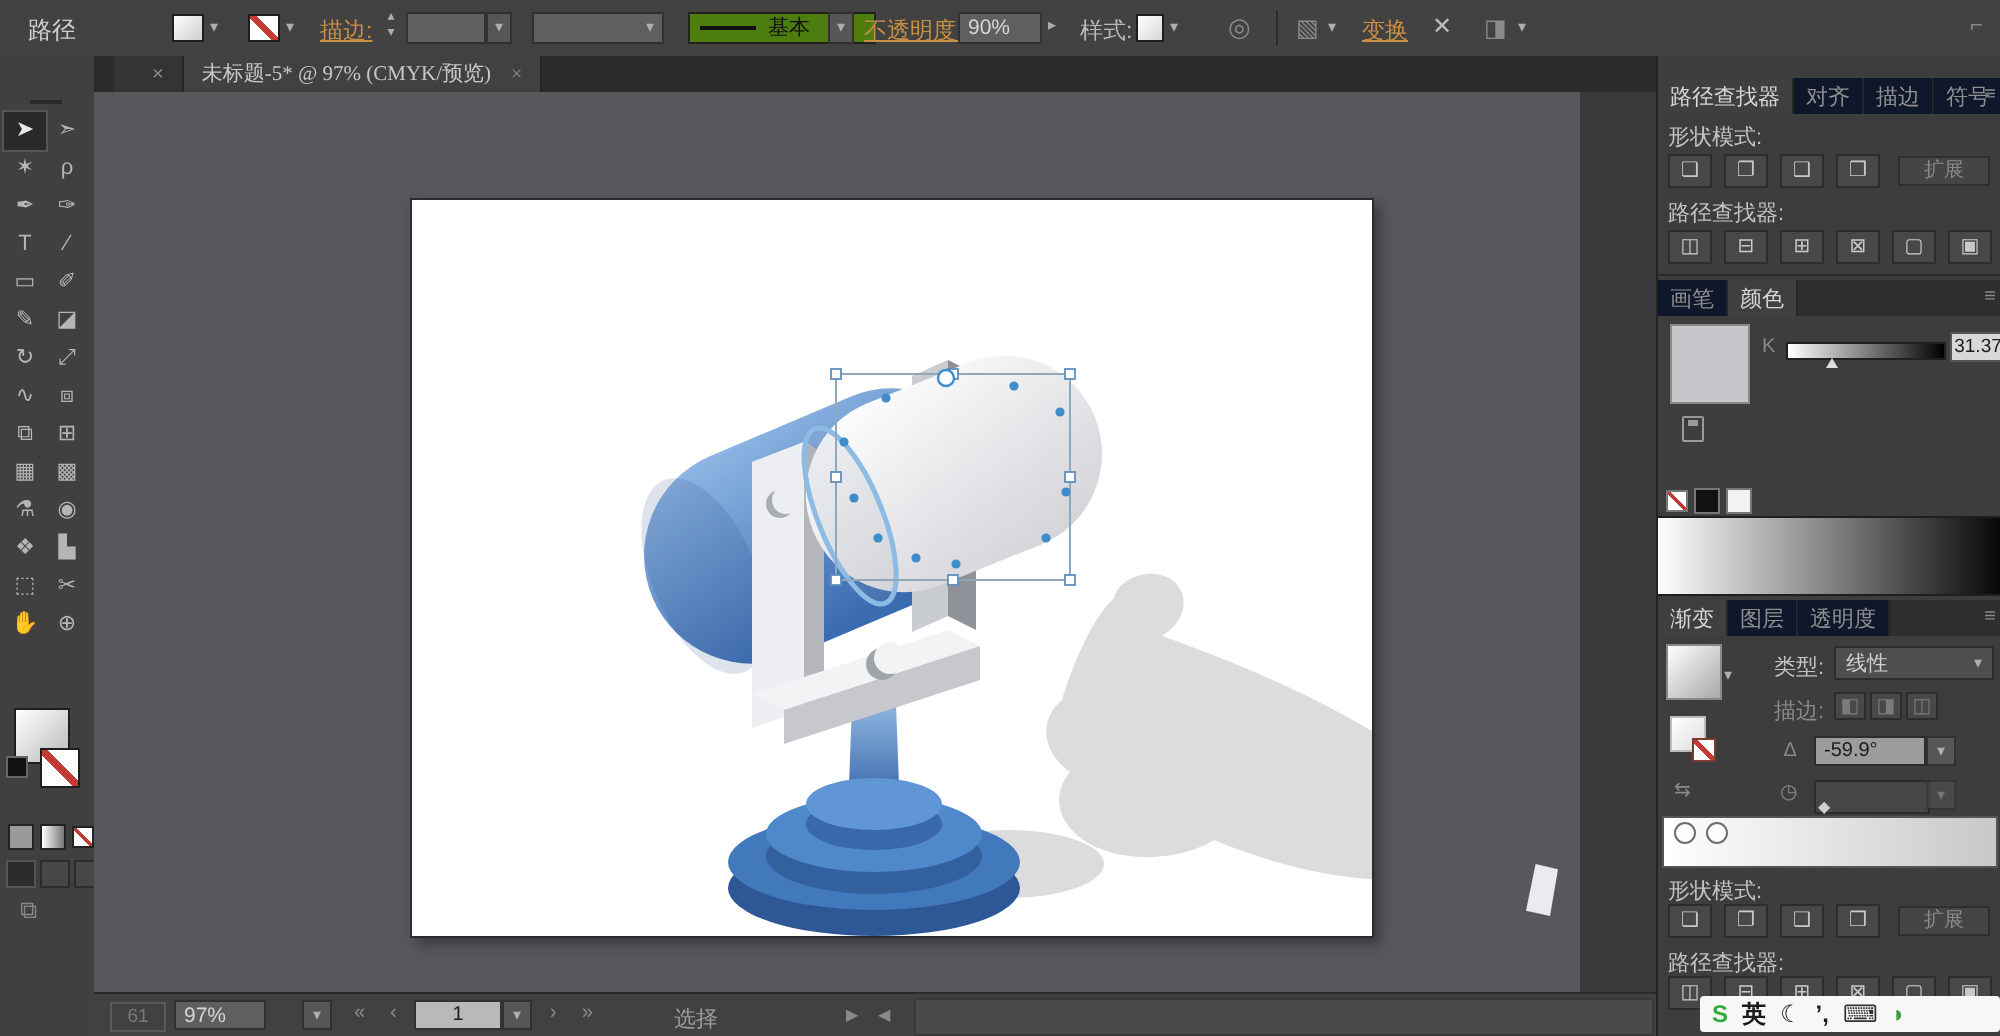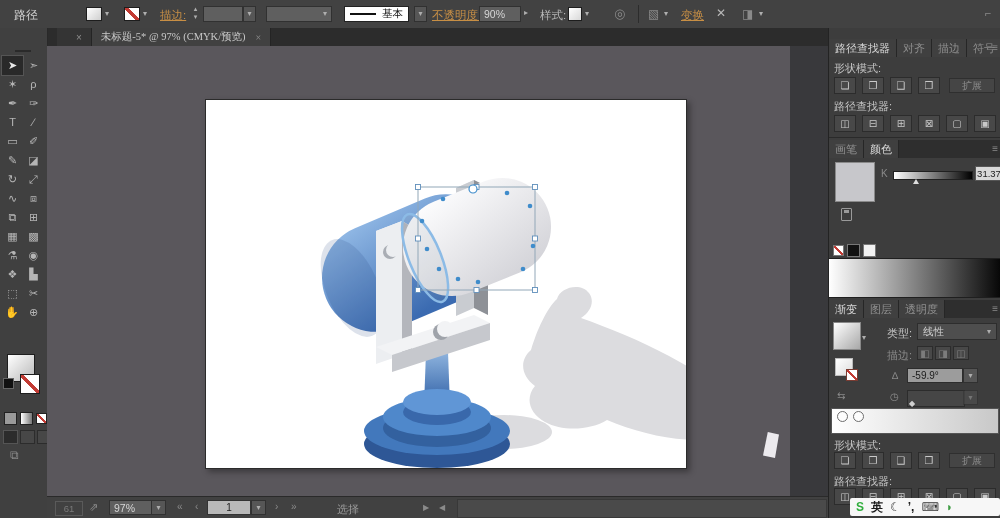--- a/index.html
+++ b/index.html
@@ -30,21 +30,21 @@
   .tool{width:21px;height:19px;text-align:center;line-height:19px;color:#b5b5b5;font-size:11px;}
   .tool.active{background:#292929;outline:1px solid #555;color:#e8e8e8;}
   
   #canvas{left:47px;top:46px;width:743px;height:450px;background:#5a575c;}
   #artboard{left:158px;top:53px;width:480px;height:368px;background:#ffffff;border:1px solid #2b2b2b;
             box-shadow:3px 3px 6px rgba(0,0,0,.35);}
   #gapstrip{left:790px;top:46px;width:38px;height:450px;background:#39393c;}
   
   #dock{left:828px;top:28px;width:172px;height:490px;background:#3d3d3d;border-left:1px solid #232323;}
   .ptabs{display:flex;background:#2e2e2e;height:18px;}
-  .ptab{padding:2px 6px 0 6px;font-size:11px;color:#8f8f8f;background:#404040;border-right:1px solid #262626;
+  .ptab{padding:2px 6px 0 6px;font-size:11px;color:#8f8f8f;background:#0f172a;border-right:1px solid #262626;
         height:16px;white-space:nowrap;}
   .ptab.active{background:#3f3f3f;color:#d6d6d6;}
   .pmenu{position:absolute;right:3px;top:3px;color:#8a8a8a;font-size:10px;}
   .plabel{color:#c3c3c3;font-size:11px;white-space:nowrap;}
   .ibtn{width:22px;height:17px;background:#484848;border:1px solid #2c2c2c;color:#c9c9c9;font-size:10px;
         text-align:center;line-height:16px;margin-right:6px;box-sizing:border-box;}
   .expandbtn{background:#454545;border:1px solid #2f2f2f;color:#8a8a8a;font-size:10px;text-align:center;box-sizing:border-box;}
   
   #statusbar{left:47px;top:496px;width:781px;height:22px;background:#414141;border-top:1px solid #2a2a2a;}
   
@@ -76,21 +76,21 @@
     </div>
     <div class="abs field" style="left:203px;top:6px;width:40px;height:16px"></div>
     <div class="abs ddbtn" style="left:243px;top:6px;width:13px;height:16px">
       <span class="caret">▾</span>
     </div>
 
     <div class="abs field" style="left:266px;top:6px;width:66px;height:16px;justify-content:flex-end">
       <span class="caret">▾</span>
     </div>
 
-    <div class="abs row" style="left:344px;top:6px;width:65px;height:16px;background:#ffffff;border:1px solid #222;box-sizing:border-box;padding:0 5px;gap:6px">
+    <div class="abs row" style="left:344px;top:6px;width:94px;height:16px;background:#4d7c0f;border:1px solid #222;box-sizing:border-box;padding:0 5px;gap:6px">
       <div style="width:28px;height:2px;background:#111"></div>
       <span style="font-size:10.5px;color:#111;white-space:nowrap">基本</span>
     </div>
     <div class="abs ddbtn" style="left:414px;top:6px;width:13px;height:16px">
       <span class="caret">▾</span>
     </div>
 
     <span class="abs olbl" style="left:432px;top:8px">不透明度:</span>
     <div class="abs field" style="left:479px;top:6px;width:42px;height:16px">
       <span>90%</span>
@@ -403,21 +403,21 @@
         <div class="ibtn"><span>⊠</span></div>
         <div class="ibtn"><span>▢</span></div>
         <div class="ibtn"><span>▣</span></div>
       </div>
   </div>
 
   <div id="statusbar" class="abs">
     <div class="abs" style="left:8px;top:4px;width:26px;height:13px;border:1px solid #5a5a5a;color:#7a7a7a;font-size:9.5px;
          text-align:center;line-height:13px">61</div>
     <span class="abs dim" style="left:42px;top:4px;font-size:11px">⇗</span>
-    <div class="abs field" style="left:62px;top:3px;width:46px;height:15px">
+    <div class="abs field" style="left:40px;top:3px;width:46px;height:15px">
       <span>97%</span>
     </div>
     <div class="abs ddbtn" style="left:104px;top:3px;width:15px;height:15px">
       <span class="caret">▾</span>
     </div>
     <span class="abs dim" style="left:130px;top:4px;font-size:10px">«</span>
     <span class="abs dim" style="left:148px;top:4px;font-size:10px">‹</span>
     <div class="abs" style="left:160px;top:3px;width:44px;height:15px;background:#b9b9b9;border:1px solid #333;color:#1d1d1d;
          font-size:10px;text-align:center;line-height:14px;box-sizing:border-box">1</div>
     <div class="abs ddbtn" style="left:204px;top:3px;width:15px;height:15px">

